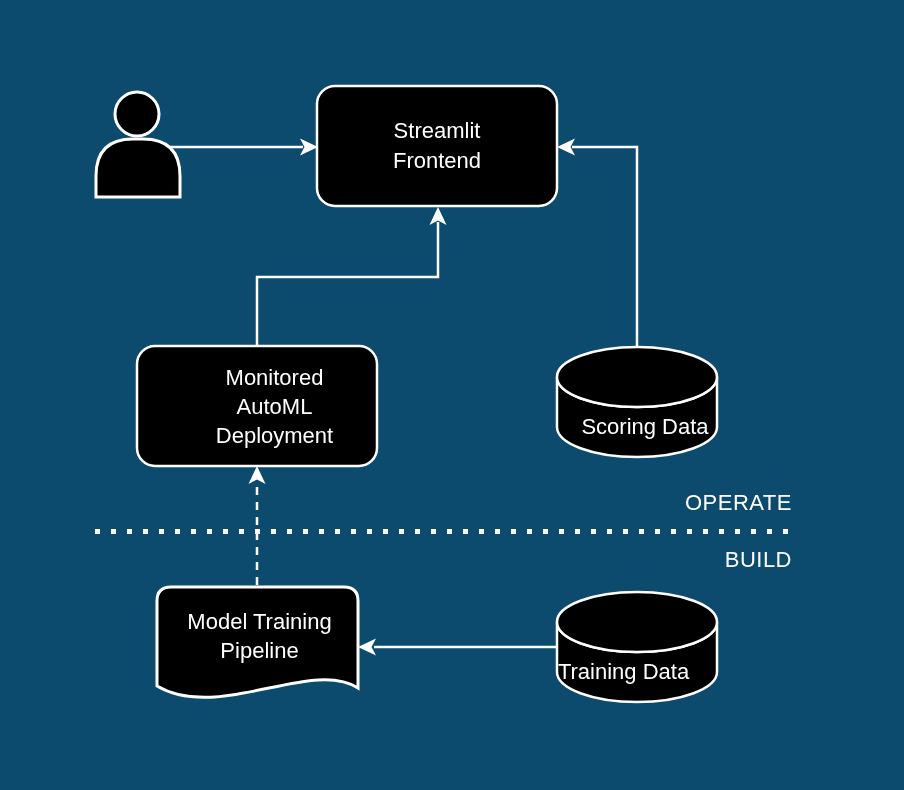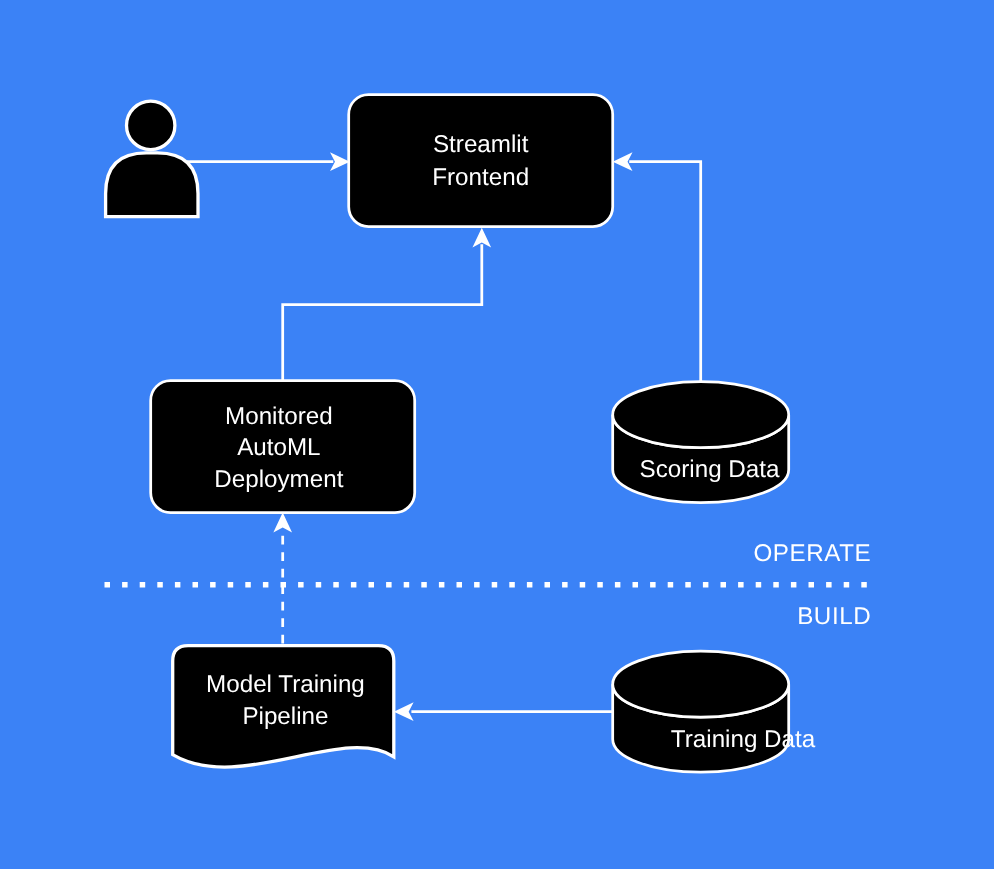--- a/index.html
+++ b/index.html
@@ -4,21 +4,21 @@
 <style>
   html, body {
     margin: 0;
     padding: 0;
     background: #000000;
   }
   .canvas {
     position: relative;
     width: 904px;
     height: 790px;
-    background: #3b82f6;
+    background: #0c4a6e;
     overflow: hidden;
     font-family: "Liberation Sans", sans-serif;
     text-decoration: underline;
   }
   .canvas svg {
     position: absolute;
     left: 0;
     top: 0;
   }
   .label {
@@ -98,27 +98,27 @@
       <ellipse cx="637" cy="622" rx="80" ry="30"></ellipse>
     </g>
 
     <path d="M 171 587 L 344 587 Q 358 587 358 601 L 358 688
              C 312 658 218 722 157 686 L 157 601 Q 157 587 171 587 Z" fill="#000000" stroke="#ffffff" stroke-width="3"></path>
   </svg>
 
   <div class="label" style="left:317px; top:86px; width:240px; height:120px;">Streamlit
 Frontend</div>
 
-  <div class="label lbl-monitored" style="left:148px; top:346px; width:211px; height:120px;">Monitored
+  <div class="label lbl-monitored" style="left:137px; top:346px; width:211px; height:120px;padding-left:32px;">Monitored
 AutoML
 Deployment</div>
 
   <div class="label" style="left:557px; top:407px; width:176px; height:40px;">Scoring Data</div>
 
-  <div class="label" style="left:585px; top:652px; width:181px; height:40px;">Training Data</div>
+  <div class="label" style="left:533px; top:652px; width:181px; height:40px;">Training Data</div>
 
   <div class="label lbl-pipeline" style="left:157px; top:587px; width:165px; height:98px;padding-left:20px;">Model Training
 Pipeline</div>
 
   <div class="zone-label" style="left:592px; top:548px;">BUILD</div>
 
   <div class="zone-label" style="left:592px; top:491px;">OPERATE</div>
 
 </div>
 

